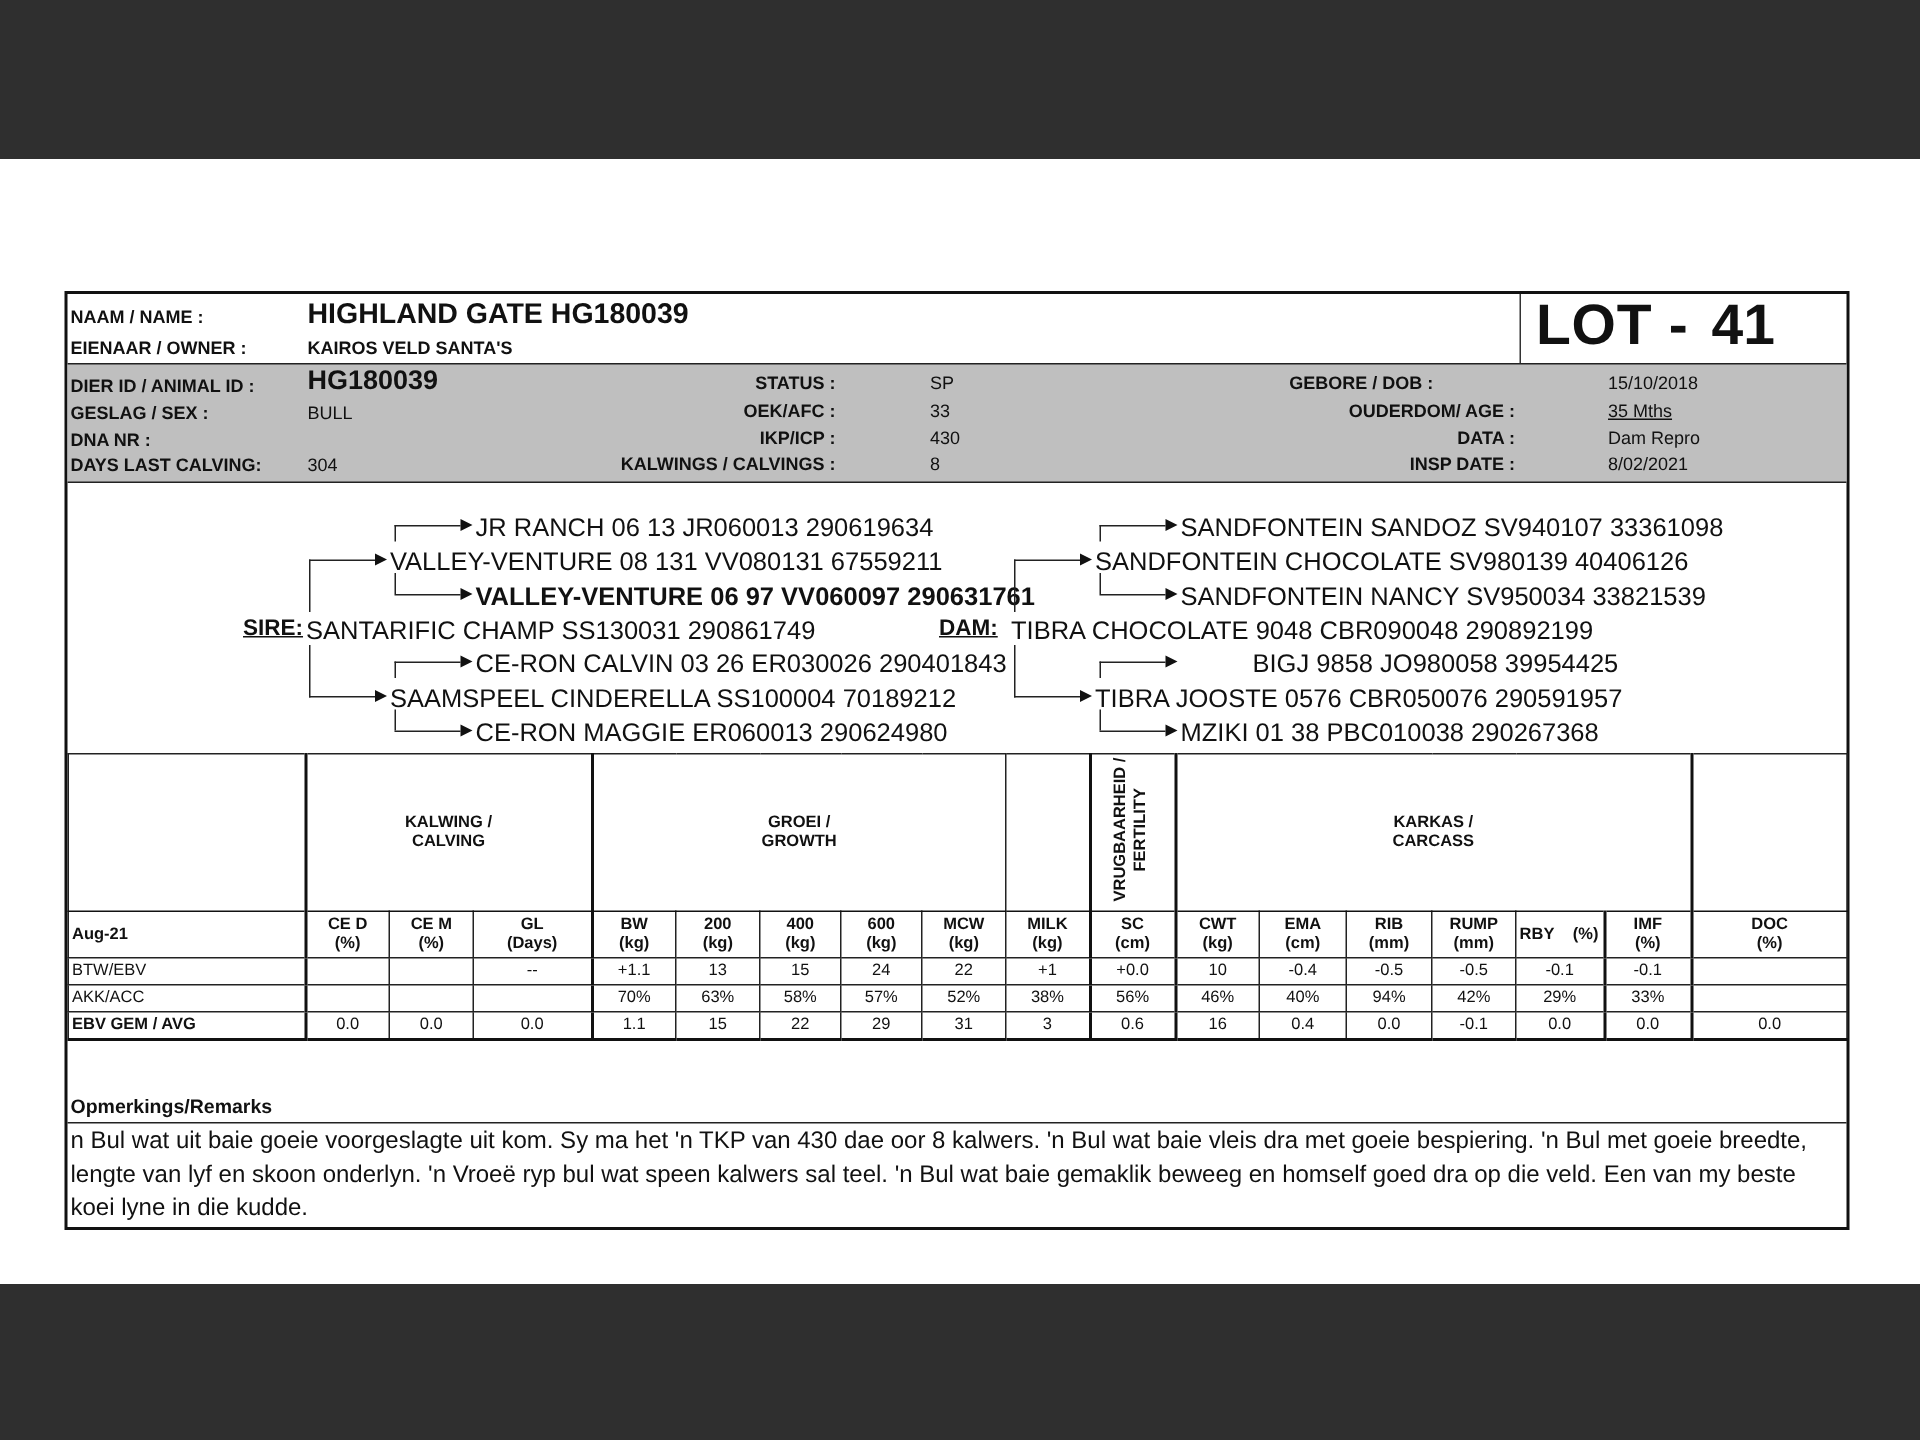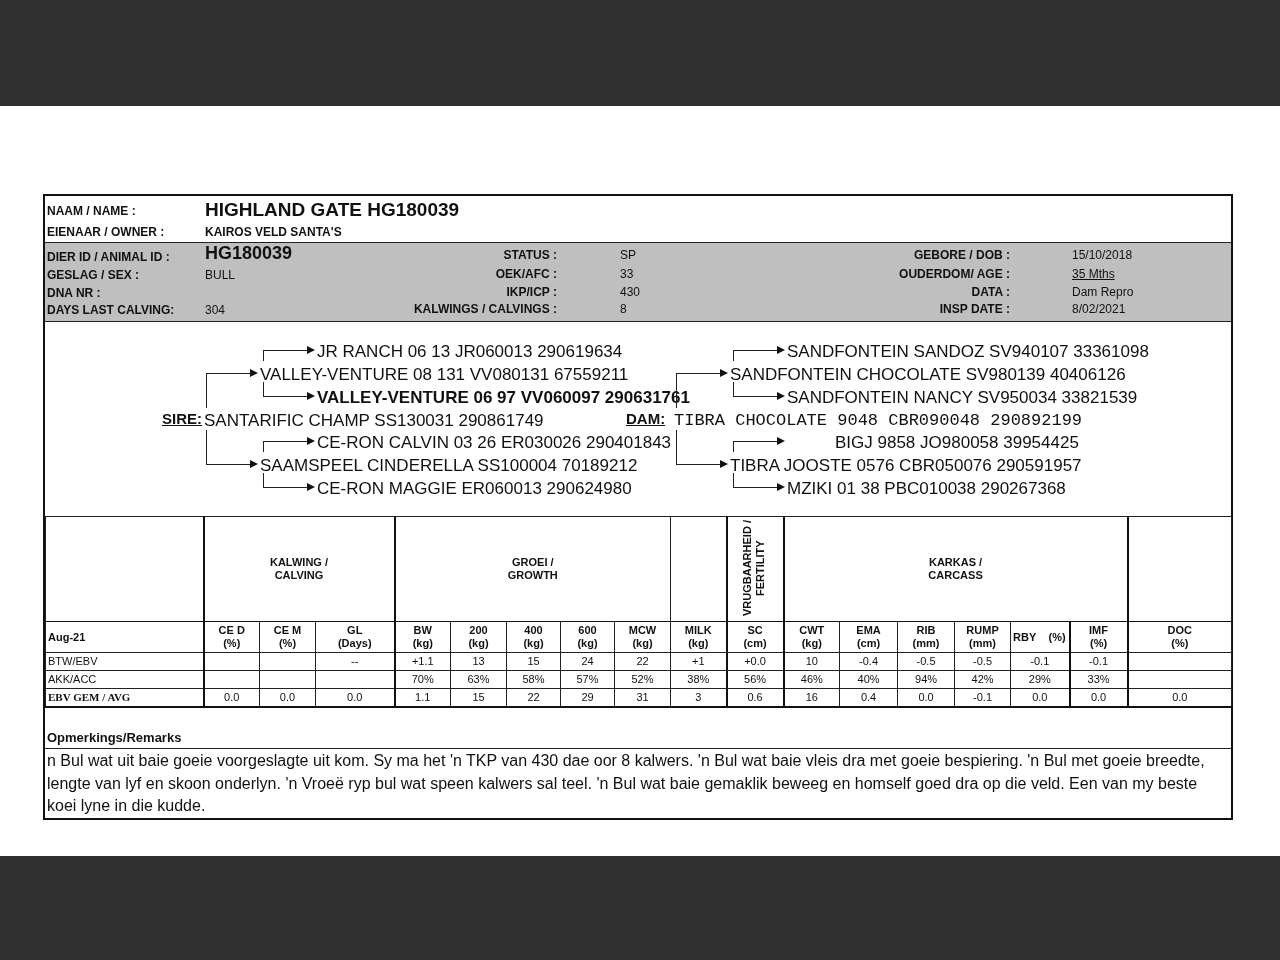--- a/index.html
+++ b/index.html
@@ -12,66 +12,70 @@
   .val { font-size:12px; }
   .r { text-align:right; }
   .grey { position:absolute; left:0; top:46px; width:1186px; height:78px; background:#bfbfbf; border-top:1.5px solid #222; border-bottom:1.5px solid #222; }
   .lotbox { position:absolute; left:968px; top:0; width:218px; height:46px; border-left:1px solid #333; }
   .lot-text { position:absolute; left:10px; top:0px; font-size:38px; font-weight:bold; letter-spacing:0.5px; }
   .ped { position:absolute; left:0; top:125px; width:1186px; height:199px; }
   .ped-name { position:absolute; font-size:17px; white-space:nowrap; }
   .ped-tag { position:absolute; font-size:15px; font-weight:bold; text-decoration:underline; }
   .ln { position:absolute; background:#222; }
   .arrow { position:absolute; width:0; height:0; border-top:4px solid transparent; border-bottom:4px solid transparent; border-left:8px solid #111; }
-  table.ebv { position:absolute; left:0; top:320px; width:956px; border-collapse:collapse; table-layout:fixed;border-radius:32px; }
+  table.ebv { position:absolute; left:0; top:306px; width:956px; border-collapse:collapse; table-layout:fixed;border-radius:32px; }
   table.ebv td { border:1px solid #222; font-size:11px; text-align:center; padding:0; height:17px; line-height:13px; }
   table.ebv tr.group td { height:104px; font-weight:bold; font-size:11px; border-bottom:1.5px solid #111; }
   table.ebv tr.units td { height:30px; font-weight:bold; }
   table.ebv td.rowlbl { text-align:left; padding-left:2px; }
-  table.ebv tr.bold td.rowlbl { font-weight:bold;font-family:Liberation Serif, serif; }
+  table.ebv tr.bold td.rowlbl { font-weight:bold; }
   table.ebv tr.avg td { border-bottom:2px solid #111; }
   .thick-l { border-left:2px solid #111 !important; }
   .vert { writing-mode:vertical-rl; transform:rotate(180deg); font-weight:bold; font-size:11px; display:inline-block; line-height:13px; }
   .remarks-h { position:absolute; left:2px; top:534px; font-size:13px; font-weight:bold; }
   .remarks-line { position:absolute; left:0; top:552px; width:1186px; border-top:1px solid #222; }
   .remarks-body { position:absolute; left:2px; top:554px; width:1170px; font-size:16px; line-height:22.5px; white-space:normal; }
 </style>
 </head>
 <body>
 
 <div class="band-top"></div>
 
 <div class="sheet">
 
   <div class="abs lbl" style="left:2px;top:8px;">NAAM / NAME :</div>
   <div class="abs" style="left:160px;top:3px;font-size:19px;font-weight:bold;">HIGHLAND GATE HG180039</div>
   <div class="abs lbl" style="left:2px;top:29px;">EIENAAR / OWNER :</div>
   <div class="abs lbl" style="left:160px;top:29px;font-size:12px;">KAIROS VELD SANTA'S</div>
 
+  <div class="lotbox">
+    <span class="lot-text">LOT -</span>
+    <span class="abs" style="left:127px;top:0px;font-size:38px;font-weight:bold;">41</span>
+  </div>
 
   <div class="grey">
     <div class="abs lbl" style="left:2px;top:7px;">DIER ID / ANIMAL ID :</div>
     <div class="abs" style="left:160px;top:0px;font-size:18px;font-weight:bold;">HG180039</div>
     <div class="abs lbl" style="left:2px;top:25px;">GESLAG / SEX :</div>
     <div class="abs val" style="left:160px;top:25px;">BULL</div>
     <div class="abs lbl" style="left:2px;top:43px;">DNA NR :</div>
     <div class="abs val" style="left:160px;top:43px;"></div>
     <div class="abs lbl" style="left:2px;top:60px;">DAYS LAST CALVING:</div>
     <div class="abs val" style="left:160px;top:60px;">304</div>
 
     <div class="abs lbl r" style="left:300px;width:212px;top:5px;">STATUS :</div>
     <div class="abs val" style="left:575px;top:5px;">SP</div>
     <div class="abs lbl r" style="left:300px;width:212px;top:24px;">OEK/AFC :</div>
     <div class="abs val" style="left:575px;top:24px;">33</div>
     <div class="abs lbl r" style="left:300px;width:212px;top:42px;">IKP/ICP :</div>
     <div class="abs val" style="left:575px;top:42px;">430</div>
     <div class="abs lbl r" style="left:300px;width:212px;top:59px;">KALWINGS / CALVINGS :</div>
     <div class="abs val" style="left:575px;top:59px;">8</div>
 
-    <div class="abs lbl r" style="left:760px;width:205px;top:5px;">GEBORE / DOB :</div>
+    <div class="abs lbl r" style="left:760px;width:205px;top:5px;text-align:center;">GEBORE / DOB :</div>
     <div class="abs val" style="left:1027px;top:5px;">15/10/2018</div>
     <div class="abs lbl r" style="left:760px;width:205px;top:24px;">OUDERDOM/ AGE :</div>
     <div class="abs val" style="left:1027px;top:24px;text-decoration:underline;">35 Mths</div>
     <div class="abs lbl r" style="left:760px;width:205px;top:42px;">DATA :</div>
     <div class="abs val" style="left:1027px;top:42px;">Dam Repro</div>
     <div class="abs lbl r" style="left:760px;width:205px;top:59px;">INSP DATE :</div>
     <div class="abs val" style="left:1027px;top:59px;">8/02/2021</div>
   </div>
 
   <div class="ped">
@@ -103,21 +107,21 @@
     <div class="ln" style="left:218px;top:120px;width:44px;height:1px;"></div>
     <div class="arrow" style="left:262px;top:116px;"></div>
     <div class="ped-name" style="left:272px;top:112px;">CE-RON CALVIN 03 26 ER030026 290401843</div>
 
     <div class="ln" style="left:218px;top:152px;width:1px;height:14px;"></div>
     <div class="ln" style="left:218px;top:166px;width:44px;height:1px;"></div>
     <div class="arrow" style="left:262px;top:162px;"></div>
     <div class="ped-name" style="left:272px;top:158px;">CE-RON MAGGIE ER060013 290624980</div>
 
     <div class="ped-tag" style="left:581px;top:89px;">DAM:</div>
-    <div class="ped-name" style="left:629px;top:90px;font-family:Liberation Mono, monospace;">TIBRA CHOCOLATE 9048 CBR090048 290892199</div>
+    <div class="ped-name" style="left:629px;top:90px;">TIBRA CHOCOLATE 9048 CBR090048 290892199</div>
 
     <div class="ln" style="left:631px;top:52px;width:1px;height:35px;"></div>
     <div class="ln" style="left:631px;top:52px;width:44px;height:1px;"></div>
     <div class="arrow" style="left:675px;top:48px;"></div>
     <div class="ped-name" style="left:685px;top:44px;">SANDFONTEIN CHOCOLATE SV980139 40406126</div>
 
     <div class="ln" style="left:688px;top:29px;width:1px;height:11px;"></div>
     <div class="ln" style="left:688px;top:29px;width:44px;height:1px;"></div>
     <div class="arrow" style="left:732px;top:25px;"></div>
     <div class="ped-name" style="left:742px;top:21px;">SANDFONTEIN SANDOZ SV940107 33361098</div>

